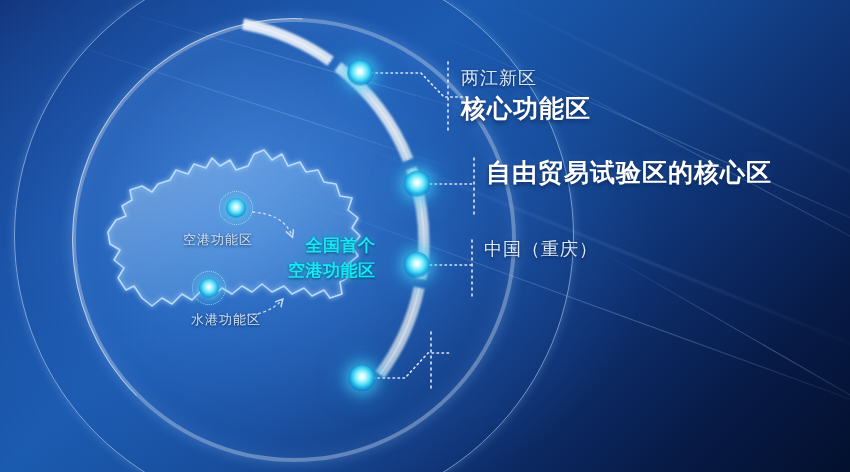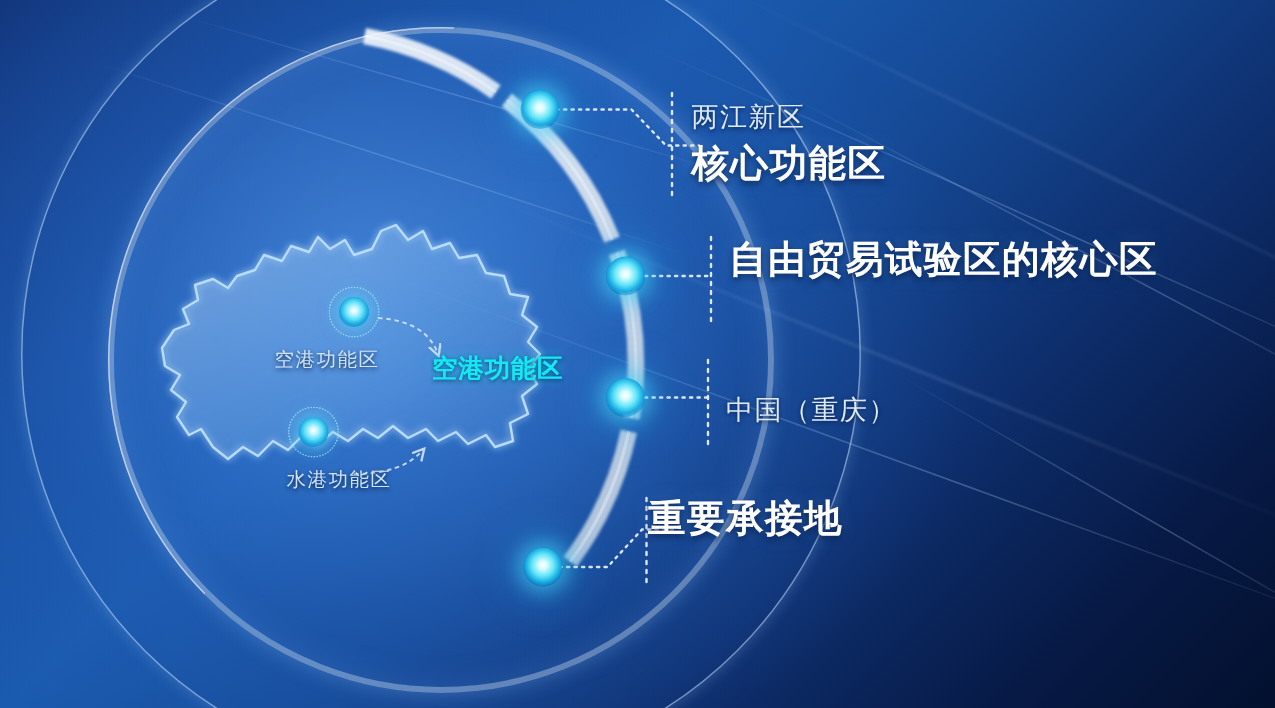--- a/index.html
+++ b/index.html
@@ -236,33 +236,33 @@
     </svg>
 
     <div class="map-dot" style="left:140px; top:68px;"></div>
     <div class="map-dot" style="left:113px; top:148px;"></div>
   </div>
 
   <span class="map-label" style="left:183px; top:231px;">空港功能区</span>
   <span class="map-label" style="left:159px; top:311px;margin-left:32px;">水港功能区</span>
 
   <div class="cyan-block">
+    <div>全国首个</div>
     <div>空港功能区</div>
   </div>
 
   <div class="callout" style="left:461px; top:66px;">
     <div class="small">两江新区</div>
     <div class="big">核心功能区</div>
   </div>
 
   <div class="callout" style="left:486px; top:156px;">
     <div class="big">自由贸易试验区的核心区</div>
   </div>
 
-  <div class="callout" style="left:484px; top:237px;margin-top:24px;">
+  <div class="callout" style="left:484px; top:237px;">
     <div class="small">中国（重庆）</div>
   </div>
 
   <div class="callout" style="left:432px; top:329px;">
-    <div class="big">重要承接地</div>
   </div>
 
 </div>
 
 </body></html>

